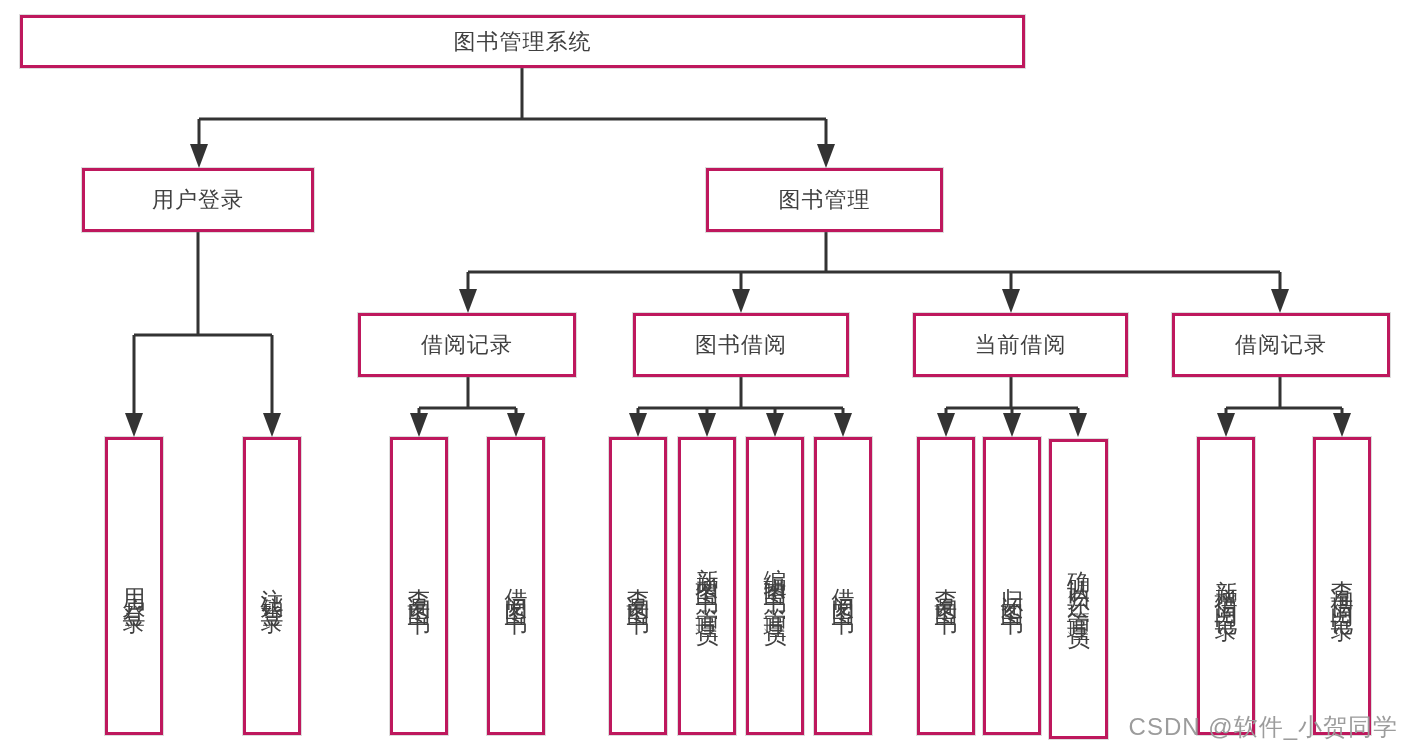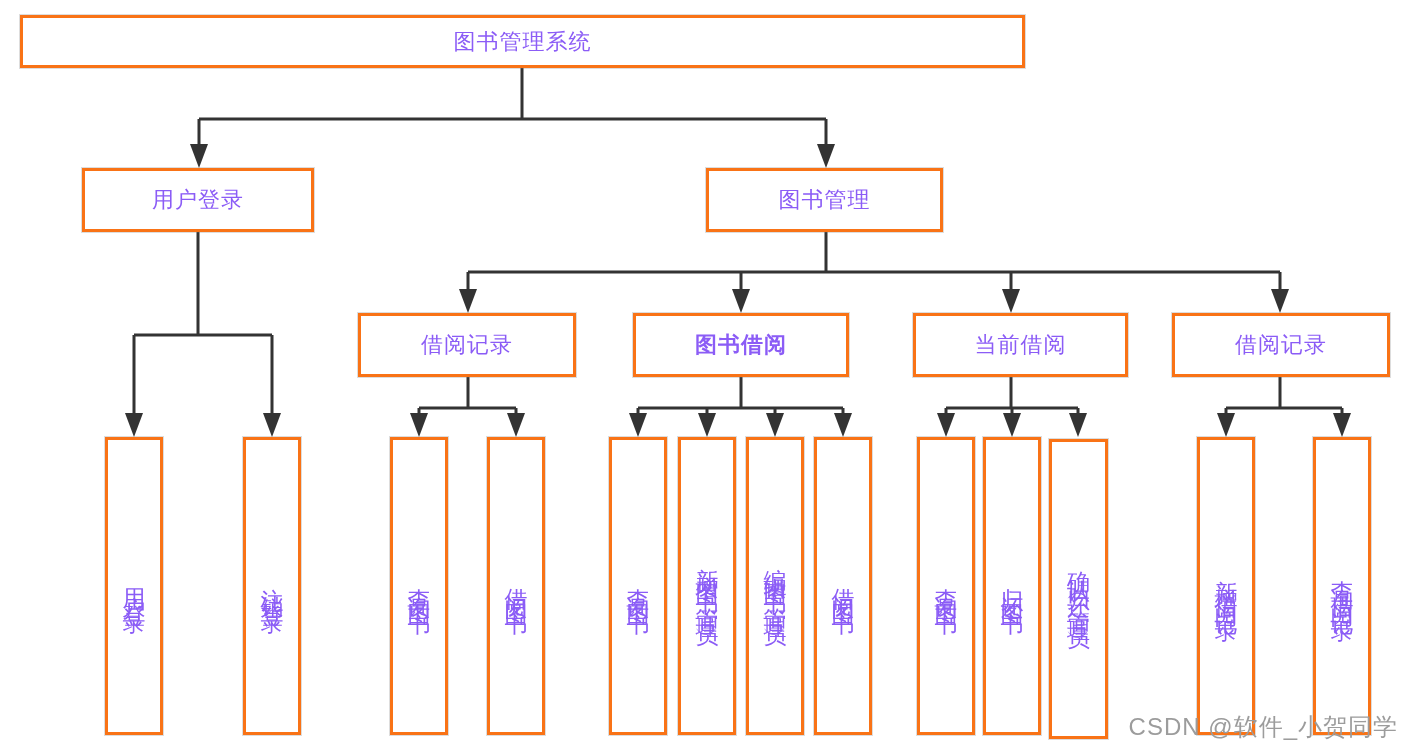--- a/index.html
+++ b/index.html
@@ -13,23 +13,23 @@
   }
   .wires {
     position: absolute;
     left: 0; top: 0;
     width: 1405px; height: 747px;
     pointer-events: none;
   }
   .node {
     position: absolute;
     box-sizing: border-box;
-    border: 3px solid #f97316;
+    border: 3px solid #be185d;
     background: #ffffff;
-    color: #8b5cf6;
+    color: #404040;
     display: flex;
     align-items: center;
     justify-content: center;
     box-shadow: 0 0 0 1px rgba(120,120,120,0.25);
   }
   .h-node { font-size: 22px; letter-spacing: 1px; white-space: nowrap; }
   .v-node .vtext {
     writing-mode: vertical-rl;
     text-orientation: mixed;
     font-size: 23px;
@@ -92,21 +92,21 @@
       <polygon points="1333,413 1351,413 1342,437"></polygon>
     </g>
   </svg>
 
   <div class="node h-node" style="left:20px; top:15px; width:1005px; height:53px;">图书管理系统</div>
 
   <div class="node h-node" style="left:82px; top:168px; width:232px; height:64px;">用户登录</div>
   <div class="node h-node" style="left:706px; top:168px; width:237px; height:64px;">图书管理</div>
 
   <div class="node h-node" style="left:358px; top:313px; width:218px; height:64px;">借阅记录</div>
-  <div class="node h-node" style="left:633px; top:313px; width:216px; height:64px;font-weight:bold;">图书借阅</div>
+  <div class="node h-node" style="left:633px; top:313px; width:216px; height:64px;">图书借阅</div>
   <div class="node h-node" style="left:905px; top:313px; width:215px; height:64px;margin-left:8px;">当前借阅</div>
   <div class="node h-node" style="left:1172px; top:313px; width:218px; height:64px;">借阅记录</div>
 
   <div class="node v-node" style="left:105px; top:437px; width:58px; height:298px;">
     <span class="vtext">用户登录</span>
   </div>
   <div class="node v-node" style="left:243px; top:437px; width:58px; height:298px;">
     <span class="vtext">注销登录</span>
   </div>
 

